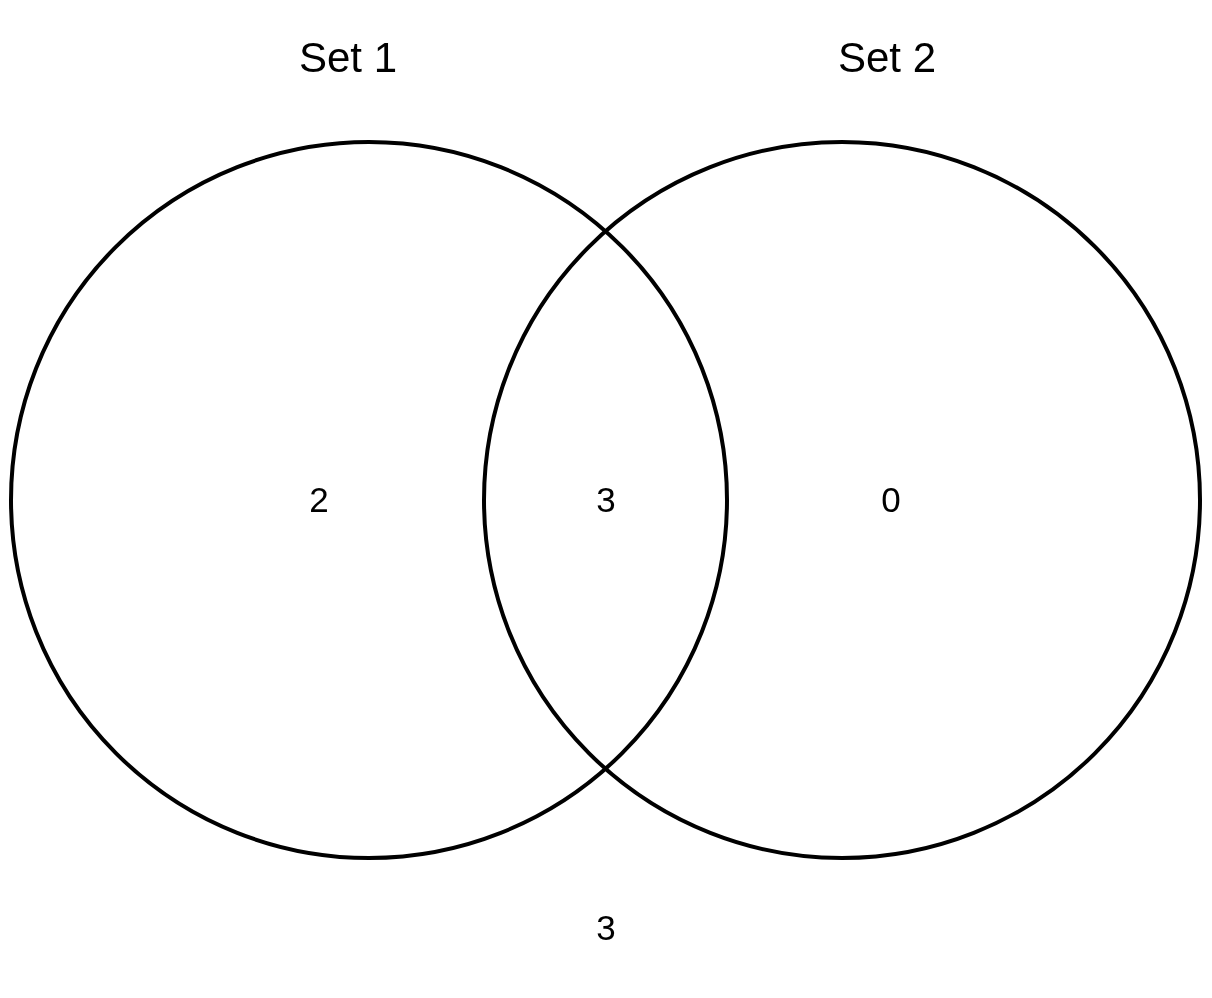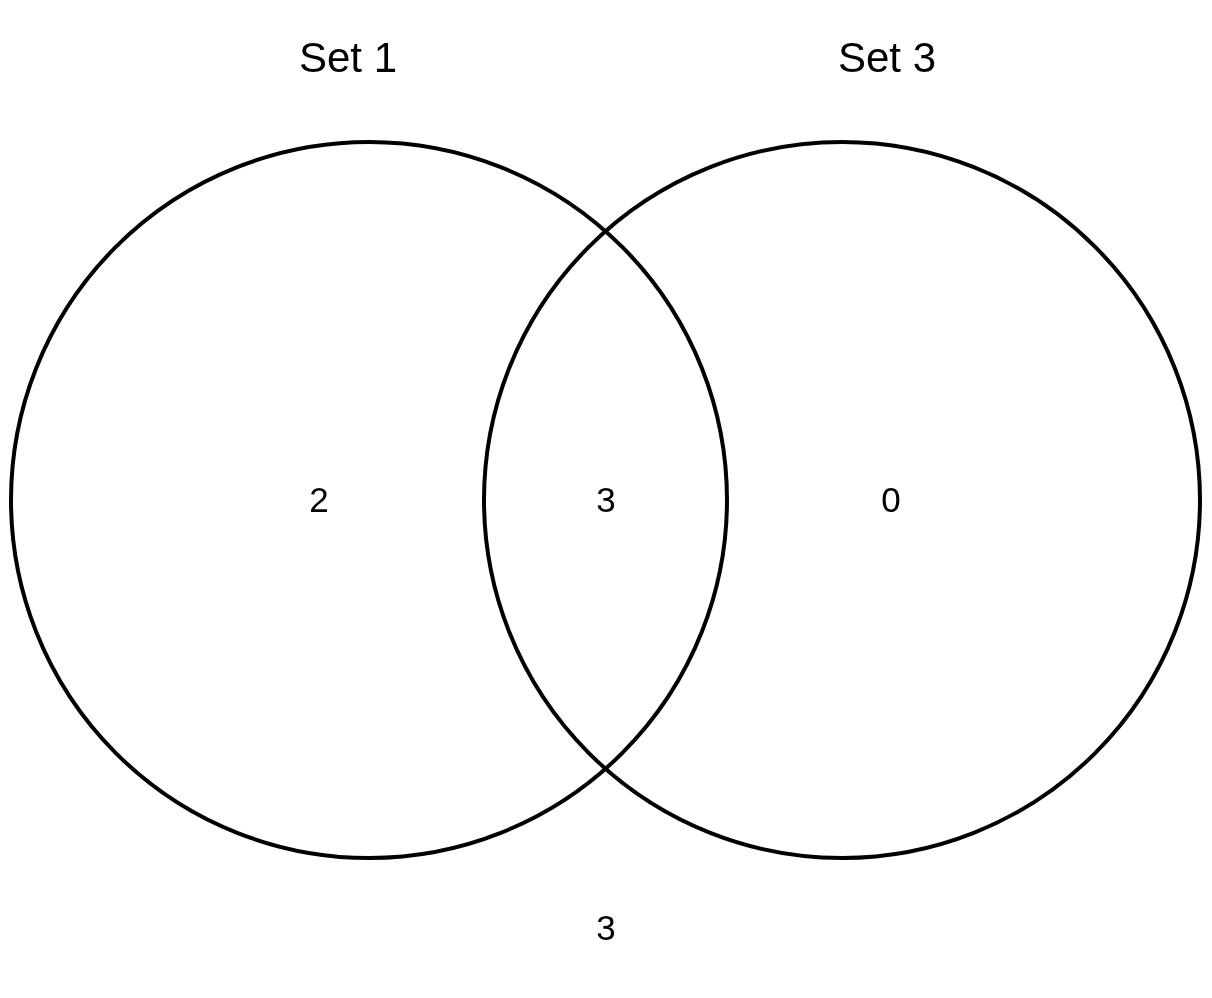--- a/index.html
+++ b/index.html
@@ -50,21 +50,21 @@
 
 <div class="stage">
 
   <svg class="venn-svg" width="1212" height="998" viewBox="0 0 1212 998">
     <circle cx="369" cy="500" r="358" stroke="#000000"></circle>
     <circle cx="842" cy="500" r="358" stroke="#000000"></circle>
   </svg>
 
   <div class="label set-title title-set1">Set 1</div>
 
-  <div class="label set-title title-set2">Set 3</div>
+  <div class="label set-title title-set2">Set 2</div>
 
   <div class="label region-count count-left">2</div>
 
   <div class="label region-count count-mid">3</div>
 
   <div class="label region-count count-right">0</div>
 
   <div class="label region-count count-out">3</div>
 
 </div>

